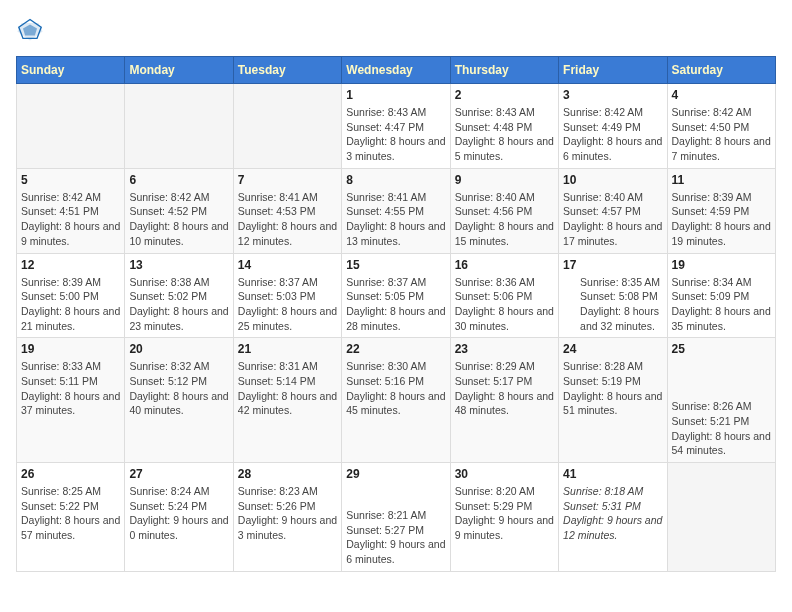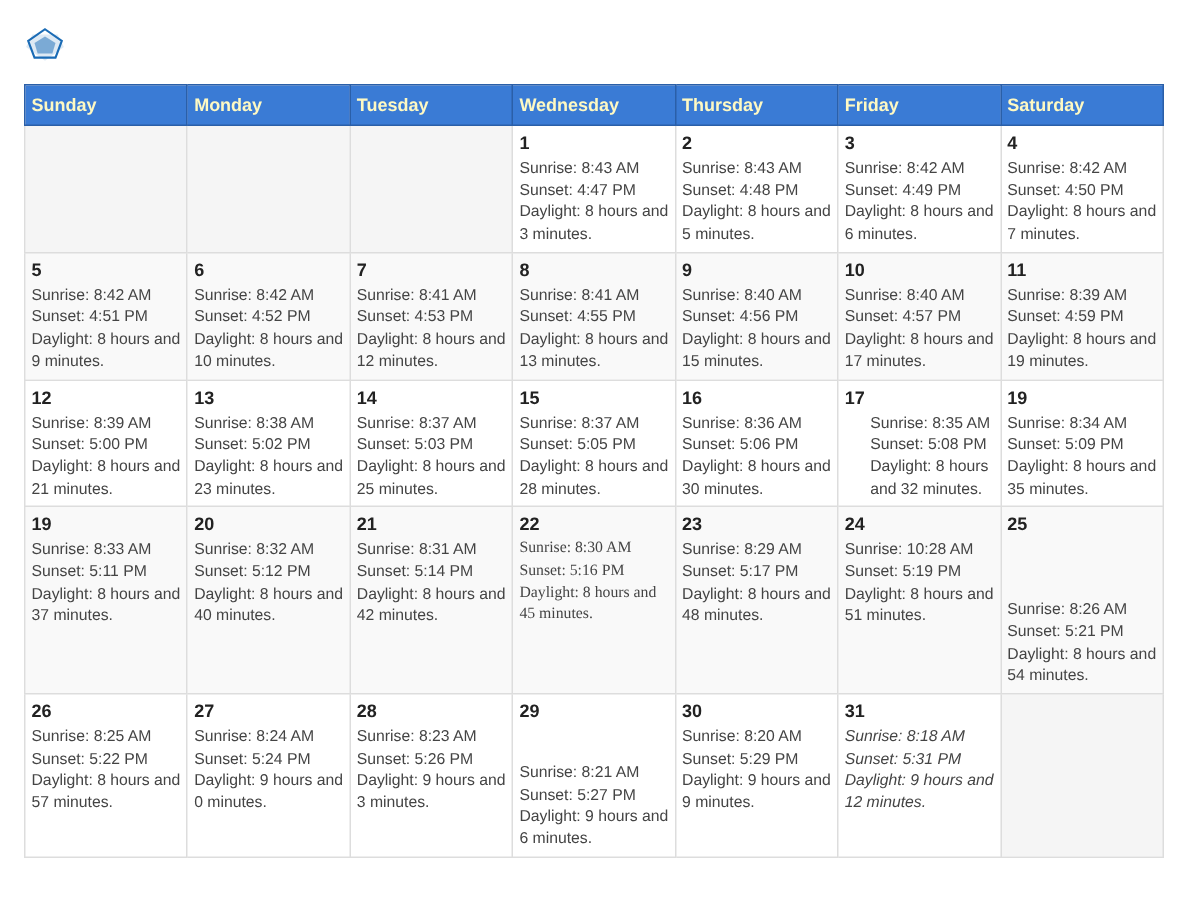--- a/index.html
+++ b/index.html
@@ -249,33 +249,33 @@
 Daylight: 8 hours and 40 minutes.</div>
         </td>
         <td>
           <div class="day-num">21</div>
           <div class="day-info" style="white-space: pre-line;">Sunrise: 8:31 AM
 Sunset: 5:14 PM
 Daylight: 8 hours and 42 minutes.</div>
         </td>
         <td>
           <div class="day-num">22</div>
-          <div class="day-info" style="white-space: pre-line; font-family: Liberation Serif, serif;">Sunrise: 8:30 AM
+          <div class="day-info" style="white-space: pre-line;">Sunrise: 8:30 AM
 Sunset: 5:16 PM
 Daylight: 8 hours and 45 minutes.</div>
         </td>
         <td>
           <div class="day-num">23</div>
           <div class="day-info" style="white-space: pre-line;">Sunrise: 8:29 AM
 Sunset: 5:17 PM
 Daylight: 8 hours and 48 minutes.</div>
         </td>
         <td>
           <div class="day-num">24</div>
-          <div class="day-info" style="white-space: pre-line;">Sunrise: 10:28 AM
+          <div class="day-info" style="white-space: pre-line;">Sunrise: 8:28 AM
 Sunset: 5:19 PM
 Daylight: 8 hours and 51 minutes.</div>
         </td>
         <td>
           <div class="day-num">25</div>
           <div class="day-info" style="white-space: pre-line; margin-top: 43px;">Sunrise: 8:26 AM
 Sunset: 5:21 PM
 Daylight: 8 hours and 54 minutes.</div>
         </td>
       </tr>
@@ -304,21 +304,21 @@
 Sunset: 5:27 PM
 Daylight: 9 hours and 6 minutes.</div>
         </td>
         <td>
           <div class="day-num">30</div>
           <div class="day-info" style="white-space: pre-line;">Sunrise: 8:20 AM
 Sunset: 5:29 PM
 Daylight: 9 hours and 9 minutes.</div>
         </td>
         <td>
-          <div class="day-num">31</div>
+          <div class="day-num">41</div>
           <div class="day-info" style="white-space: pre-line; font-style: italic;">Sunrise: 8:18 AM
 Sunset: 5:31 PM
 Daylight: 9 hours and 12 minutes.</div>
         </td>
         <td class="empty"></td>
       </tr>
     </tbody>
 </table>
 
 </body></html>

